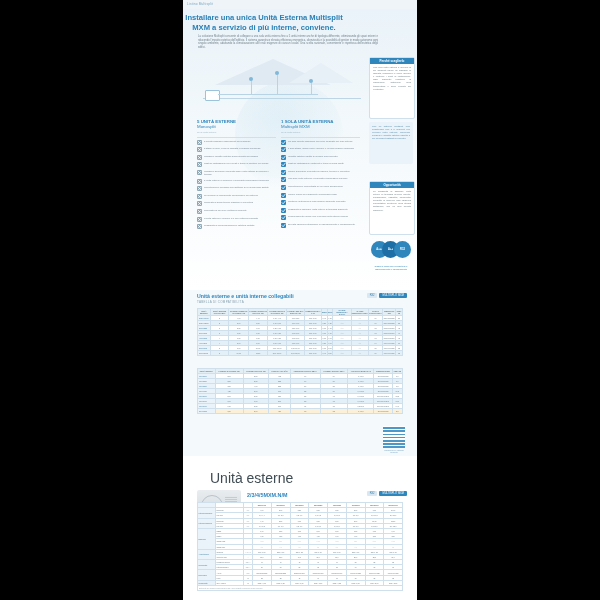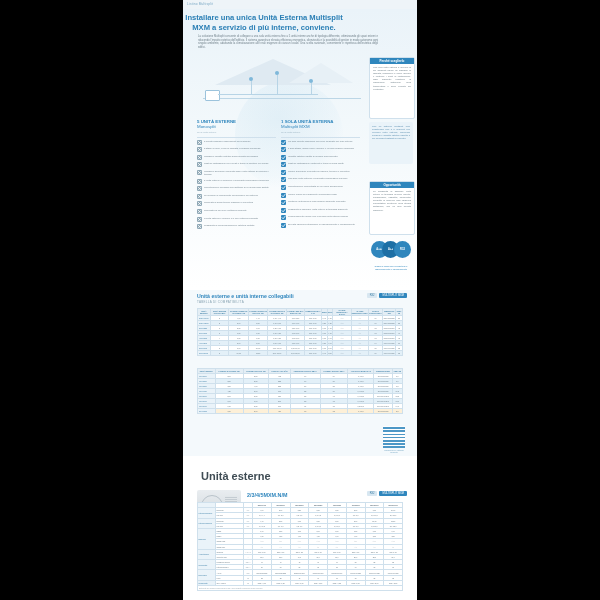--- a/index.html
+++ b/index.html
@@ -76,21 +76,21 @@
   tr.hl2 td{background:#e3f0f8;}
 
   .qr{position:absolute;right:12px;bottom:8px;width:22px;height:22px;background:
      repeating-linear-gradient(0deg,#2f86bd 0 1.6px,#fff 1.6px 3.2px),
      repeating-linear-gradient(90deg,#2f86bd 0 1.6px,rgba(255,255,255,0) 1.6px 3.2px);
      opacity:.85;}
   .qrcap{position:absolute;right:11px;bottom:3px;width:24px;font-size:1.9px;color:#7aa8c4;text-align:center;}
 
   
   .sec3{position:absolute;left:0;top:456px;width:234px;height:144px;background:#fff;}
-  .sec3 h2{position:absolute;left:18px;top:14px;margin:0;font-size:11px;color:#3f4c54;font-weight:bold;}
+  .sec3 h2{position:absolute;left:27px;top:14px;margin:0;font-size:14px;color:#3f4c54;font-weight:normal;}
   .photo{position:absolute;left:14px;top:34px;width:44px;height:30px;background:linear-gradient(180deg,#e9edf0,#cfd6db);border-radius:2px;}
   .photo .grill{position:absolute;left:4px;top:5px;width:20px;height:20px;border-radius:50%;border:1.2px solid #b9c3ca;}
   .photo .vent{position:absolute;right:4px;top:6px;width:12px;height:18px;background:repeating-linear-gradient(0deg,#c4ccd2 0 1px,#e2e7ea 1px 2px);}
   .modeltitle{position:absolute;left:64px;top:36px;font-size:5.4px;color:#2f86bd;font-weight:bold;}
   .pillrow3{position:absolute;right:10px;top:35px;display:flex;gap:2px;}
 
   table.t3{position:absolute;left:14px;top:46px;border-collapse:collapse;background:#fff;}
   table.t3 td,table.t3 th{border:0.4px solid #cfe0ec;font-size:1.8px;color:#6a7b86;height:4.2px;padding:0 0.5px;text-align:center;}
   table.t3 td.l1{background:#eaf3f9;color:#3b7ea6;text-align:left;font-size:1.7px;width:16px;}
   table.t3 td.l2{text-align:left;font-size:1.7px;color:#6a7b86;width:26px;}

